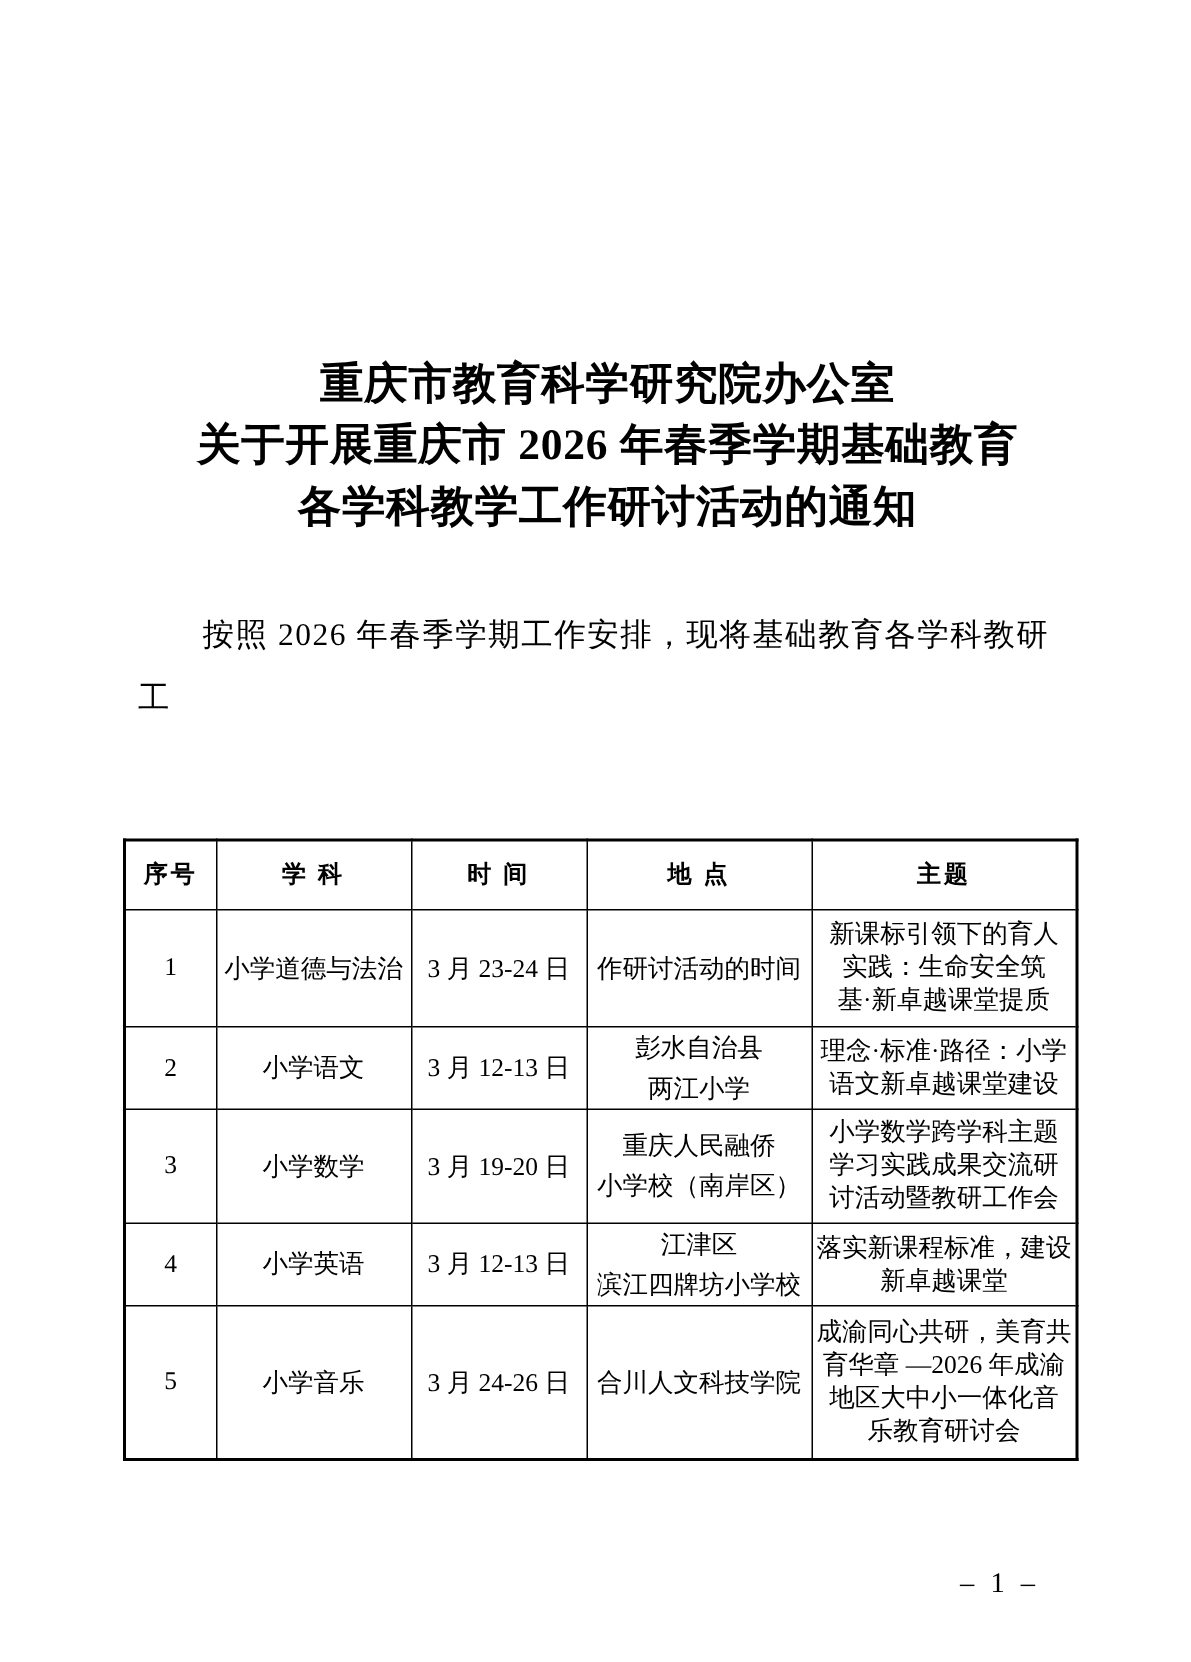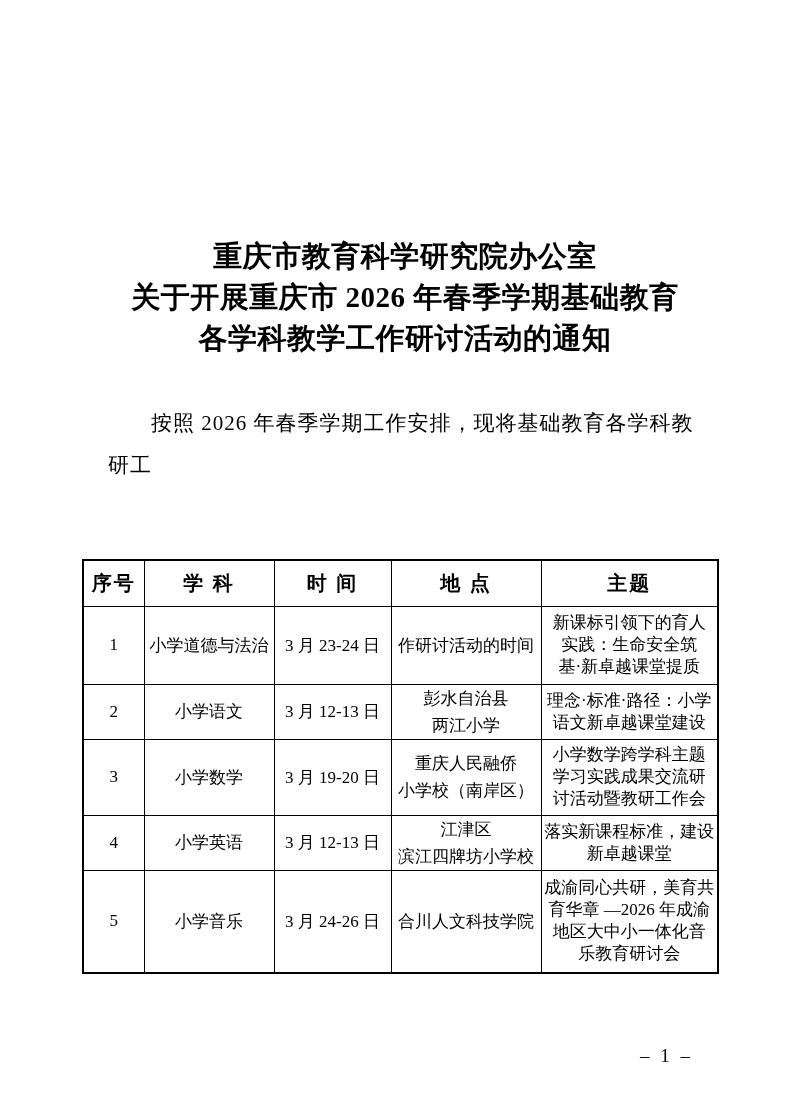--- a/index.html
+++ b/index.html
@@ -36,21 +36,20 @@
     position: absolute;
     left: 92px;
     top: 402px;
     width: 615px;
     font-size: 21px;
     line-height: 42px;
     letter-spacing: 1px;
   }
   .para-indent {
     text-indent: 43px;
-    margin-left: 16px;
   }
   .section-heading {
     position: absolute;
     left: 155px;
     top: 527px;
     font-family: "Liberation Sans", "DejaVu Sans", sans-serif;
     font-weight: bold;
     font-size: 20px;
     letter-spacing: 1px;
   }
@@ -65,23 +64,23 @@
   }
   table.schedule th,
   table.schedule td {
     border: 1.5px solid #000;
     text-align: center;
     vertical-align: middle;
     padding: 0;
     overflow: hidden;
   }
   table.schedule th {
-    font-family: Liberation Sans, sans-serif;
+    font-family: Liberation Serif, serif;
     font-weight: bold;
-    font-size: 20px;
+    font-size: 16px;
     letter-spacing: 2px;
   }
   table.schedule td {
     font-size: 17px;
   }
   td.cell-no {
     font-size: 17px;
   }
   td.cell-loc {
     line-height: 27px;

